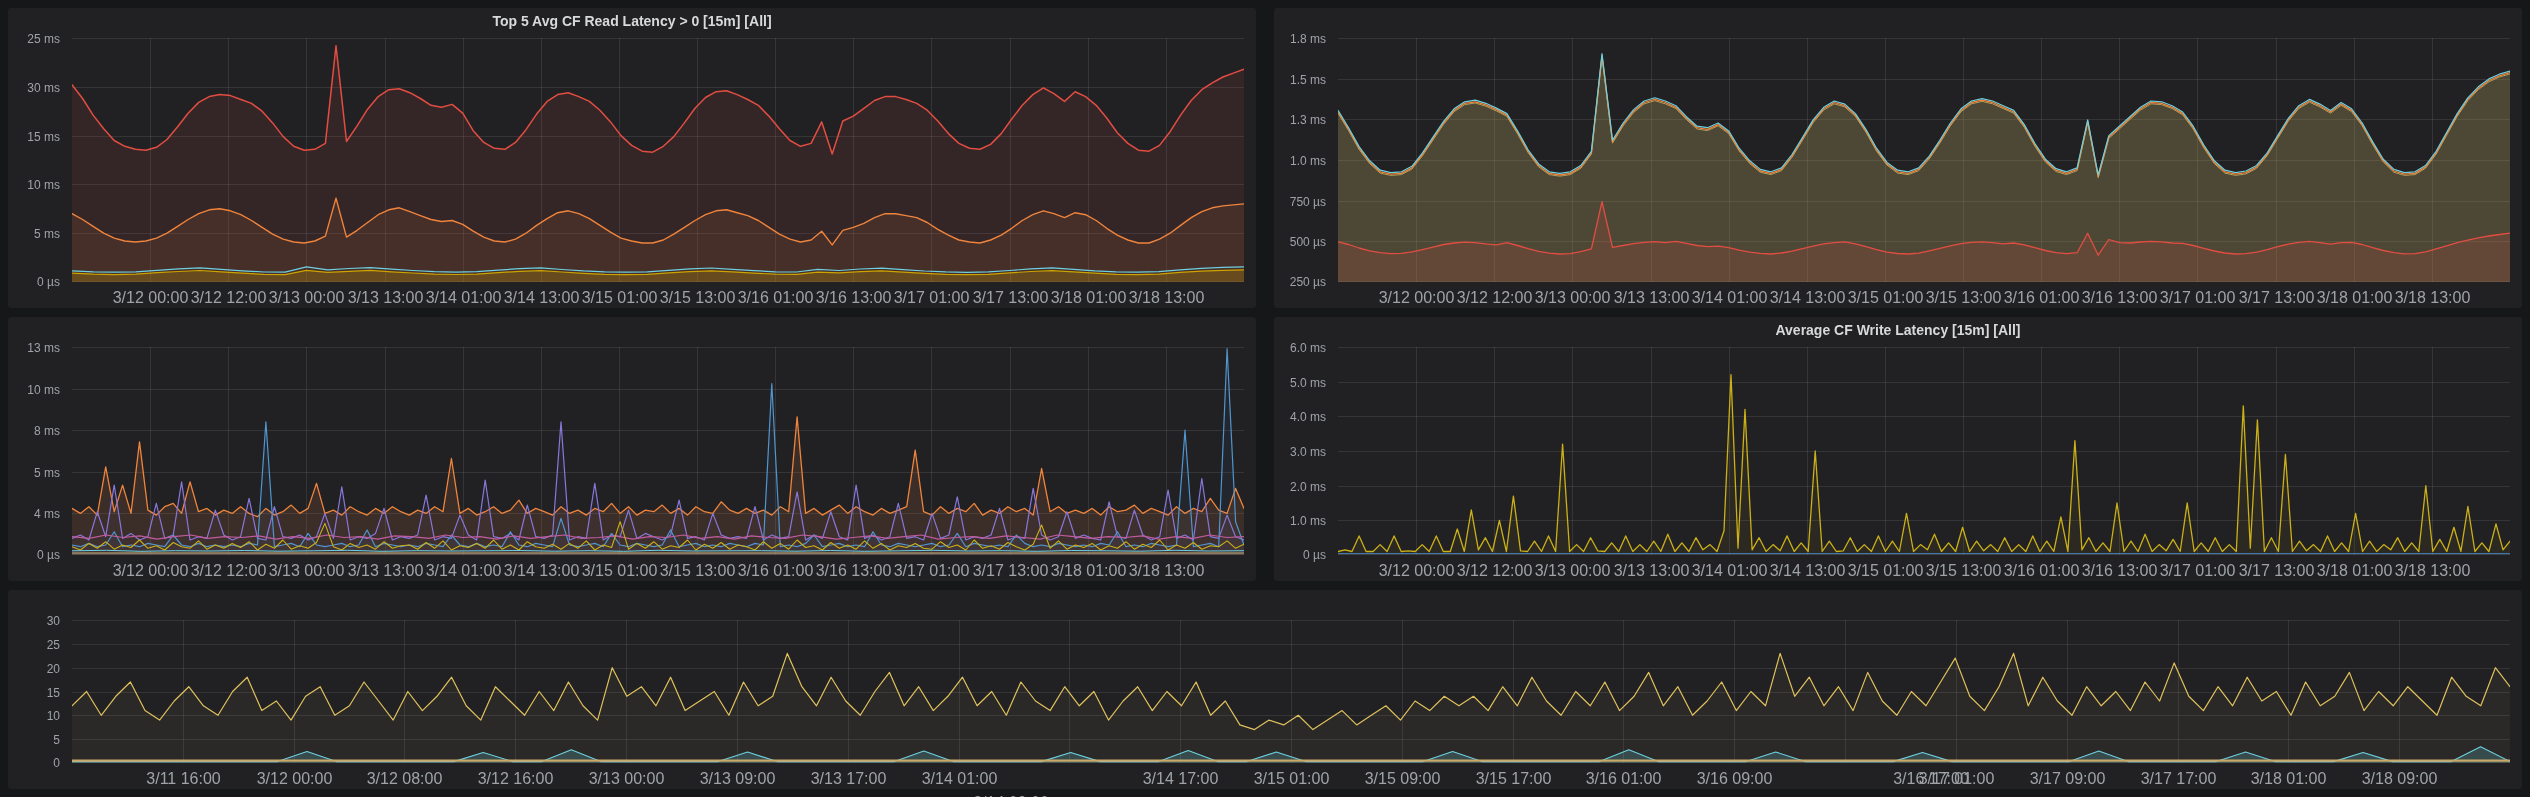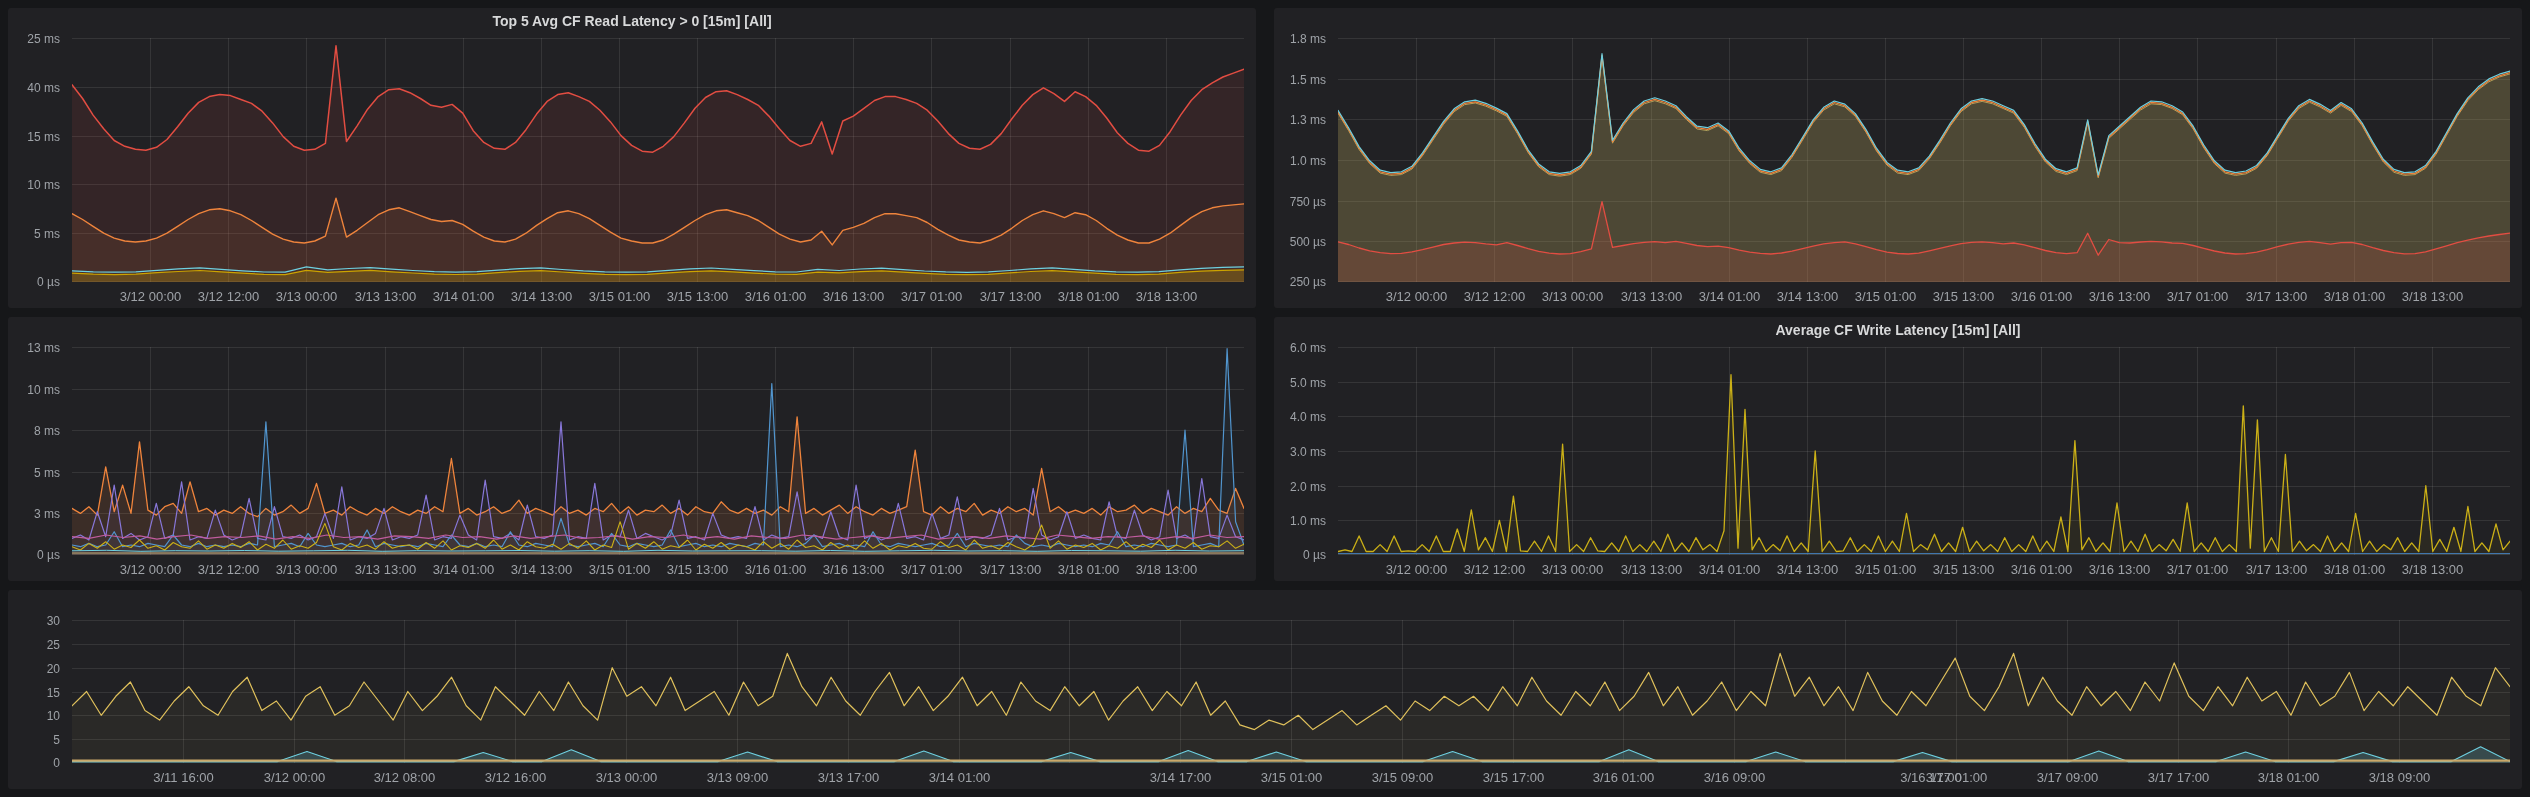--- a/index.html
+++ b/index.html
@@ -11,41 +11,41 @@
   .panel-title{
     height:26px;line-height:26px;text-align:center;
     color:#d8d9da;font-size:14px;font-weight:bold;cursor:pointer;
     white-space:nowrap;overflow:hidden;
   }
   .chart{position:absolute;top:26px;left:6px;right:10px;bottom:4px;}
   .plot{position:absolute;left:58px;right:2px;top:4px;bottom:22px;}
   .plot svg{display:block;}
   .ylabels{position:absolute;left:0;top:4px;bottom:22px;width:54px;color:#9fa3a8;font-size:12px;}
   .ylabels span{position:absolute;right:8px;white-space:nowrap;}
-  .xlabels{position:absolute;left:58px;right:2px;bottom:0;height:20px;color:#9fa3a8;font-size:13px;}
+  .xlabels{position:absolute;left:58px;right:2px;bottom:0;height:20px;color:#9fa3a8;font-size:16px;}
   .xlabels span{position:absolute;top:5px;transform:translateX(-50%);white-space:nowrap;}
   
   #p0{left:8px;top:8px;width:1248px;height:300px;}
   #p1{left:1274px;top:8px;width:1248px;height:300px;}
   #p2{left:8px;top:317px;width:1248px;height:264px;}
   #p3{left:1274px;top:317px;width:1248px;height:264px;}
   #p4{left:8px;top:590px;width:2514px;height:199px;}
 </style>
 </head>
 <body>
 
 <section class="panel" id="p0">
   <div class="panel-title">Top 5 Avg CF Read Latency &gt; 0 [15m] [All]</div>
   <div class="chart">
     <div class="ylabels">
         <span style="top: 237px;">0 µs</span>
         <span style="top: 188.5px;">5 ms</span>
         <span style="top: 139.5px;">10 ms</span>
         <span style="top: 91.5px;">15 ms</span>
-        <span style="top: 42.5px;">40 ms</span>
+        <span style="top: 42.5px;">30 ms</span>
         <span style="top: -6.5px;">25 ms</span>
       </div>
     <div class="plot">
         <svg width="1172" height="244">
           <line x1="0" y1="243.5" x2="1172" y2="243.5" stroke="rgba(255,255,255,0.09)" stroke-width="1"></line>
           <line x1="0" y1="195.5" x2="1172" y2="195.5" stroke="rgba(255,255,255,0.09)" stroke-width="1"></line>
           <line x1="0" y1="146.5" x2="1172" y2="146.5" stroke="rgba(255,255,255,0.09)" stroke-width="1"></line>
           <line x1="0" y1="98.5" x2="1172" y2="98.5" stroke="rgba(255,255,255,0.09)" stroke-width="1"></line>
           <line x1="0" y1="49.5" x2="1172" y2="49.5" stroke="rgba(255,255,255,0.09)" stroke-width="1"></line>
           <line x1="0" y1="0.5" x2="1172" y2="0.5" stroke="rgba(255,255,255,0.09)" stroke-width="1"></line>
@@ -149,21 +149,21 @@
         <span style="left: 1016.5px;">3/18 01:00</span>
         <span style="left: 1094.5px;">3/18 13:00</span>
       </div>
   </div>
 </section>
 
 <section class="panel" id="p2">
   <div class="chart">
     <div class="ylabels">
         <span style="top: 201px;">0 µs</span>
-        <span style="top: 159.5px;">3 ms</span>
+        <span style="top: 159.5px;">4 ms</span>
         <span style="top: 118.5px;">5 ms</span>
         <span style="top: 76.5px;">8 ms</span>
         <span style="top: 35.5px;">10 ms</span>
         <span style="top: -6.5px;">13 ms</span>
       </div>
     <div class="plot">
         <svg width="1172" height="208">
           <line x1="0" y1="207.5" x2="1172" y2="207.5" stroke="rgba(255,255,255,0.09)" stroke-width="1"></line>
           <line x1="0" y1="166.5" x2="1172" y2="166.5" stroke="rgba(255,255,255,0.09)" stroke-width="1"></line>
           <line x1="0" y1="125.5" x2="1172" y2="125.5" stroke="rgba(255,255,255,0.09)" stroke-width="1"></line>

